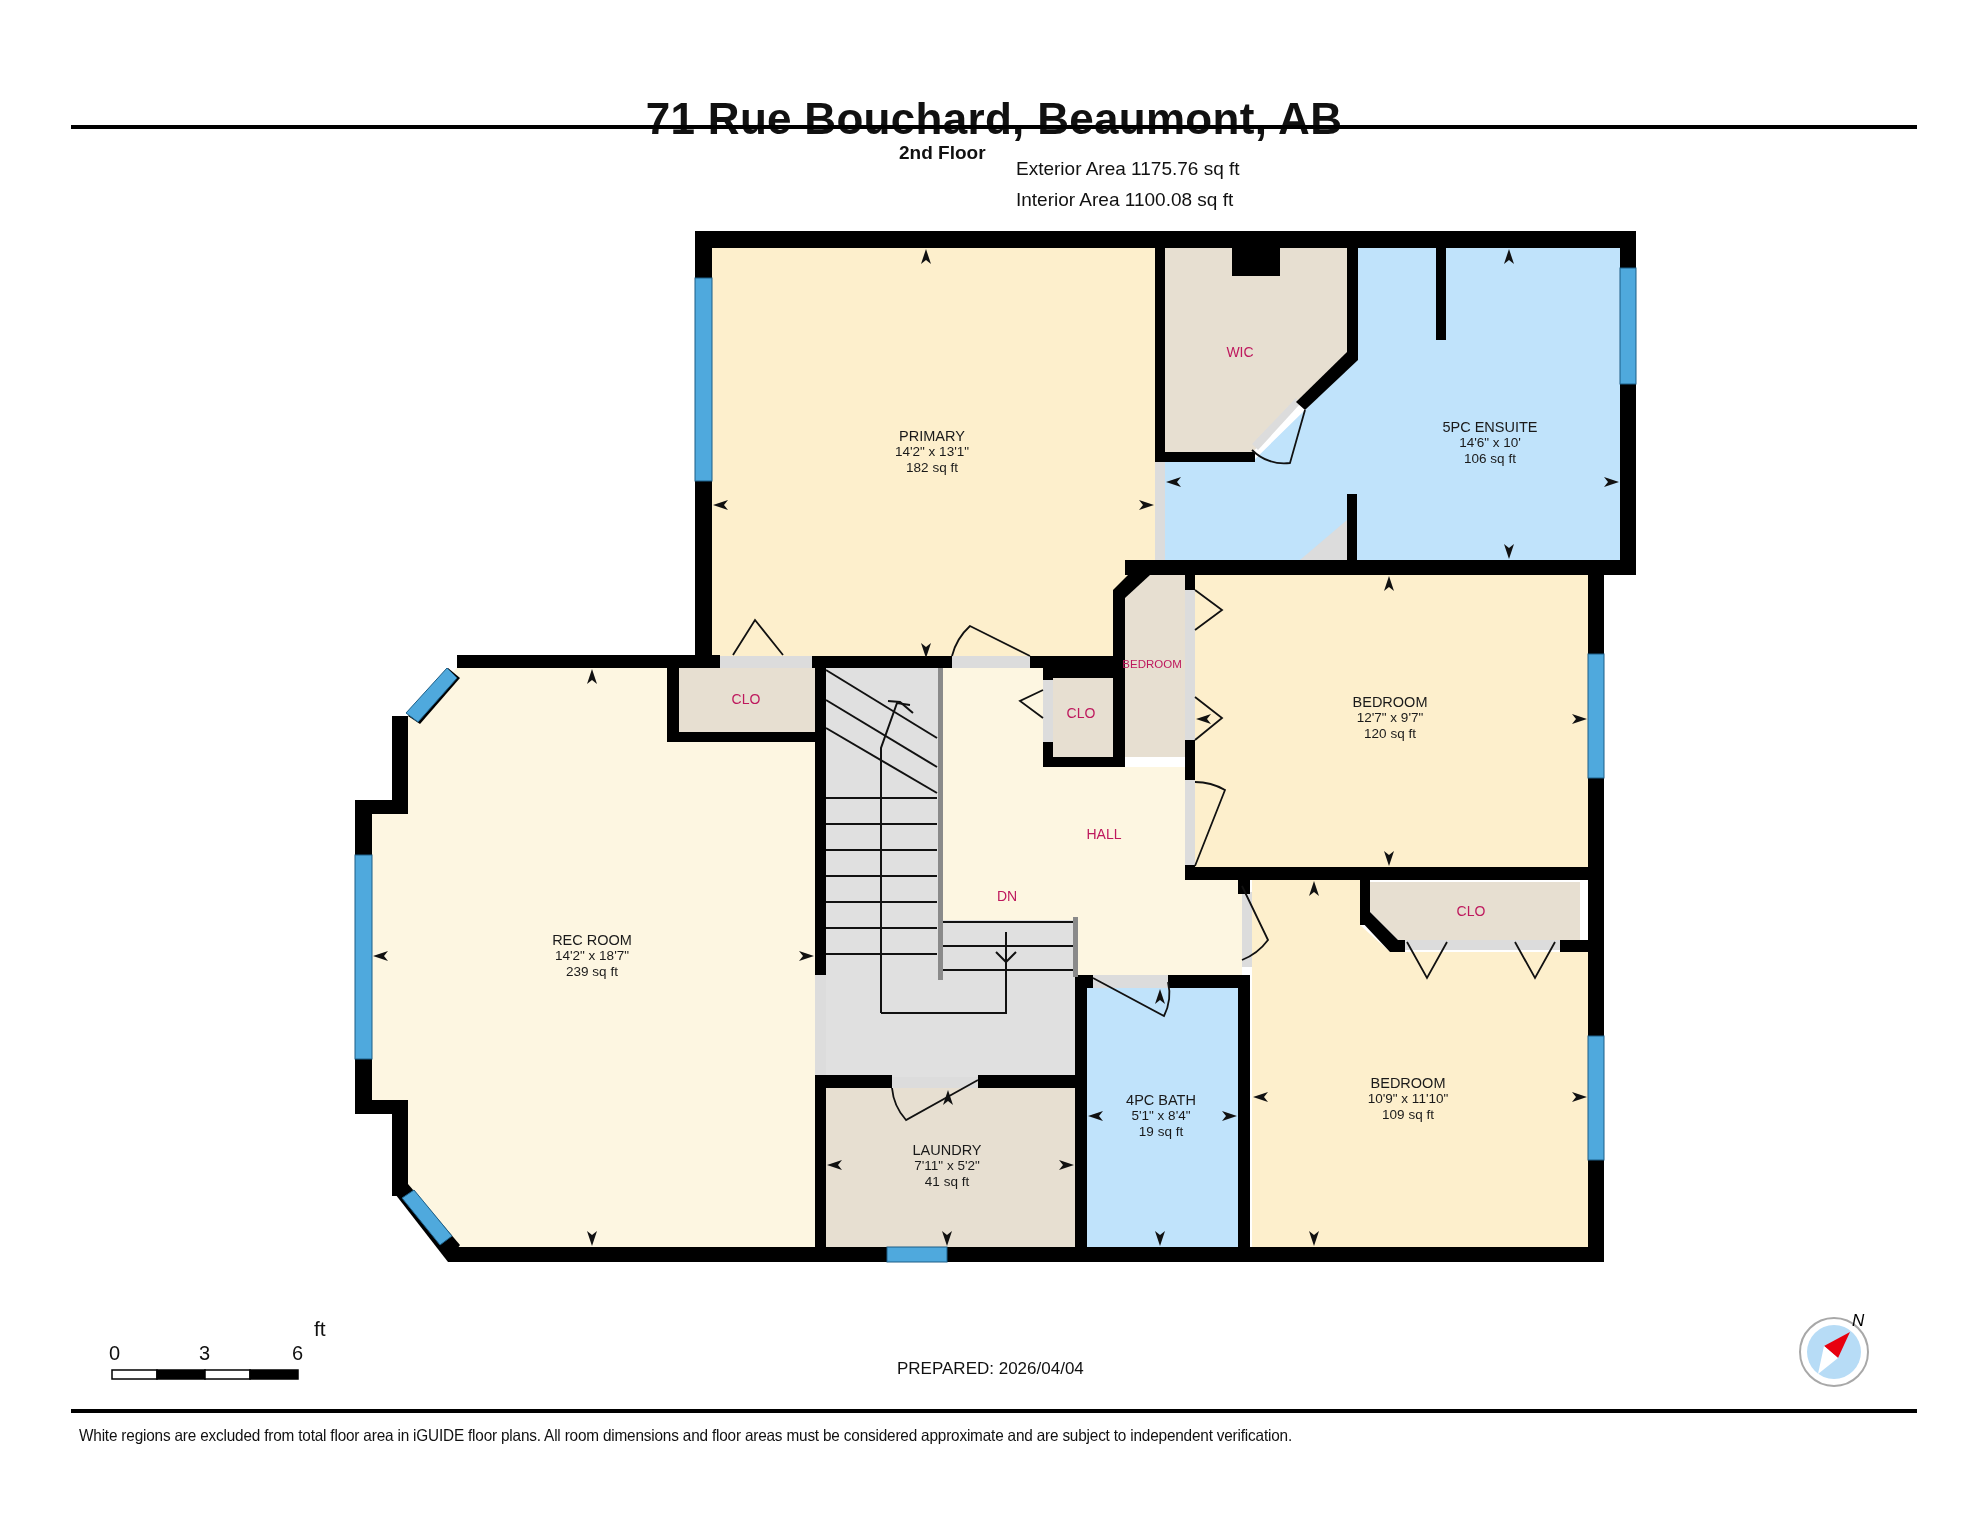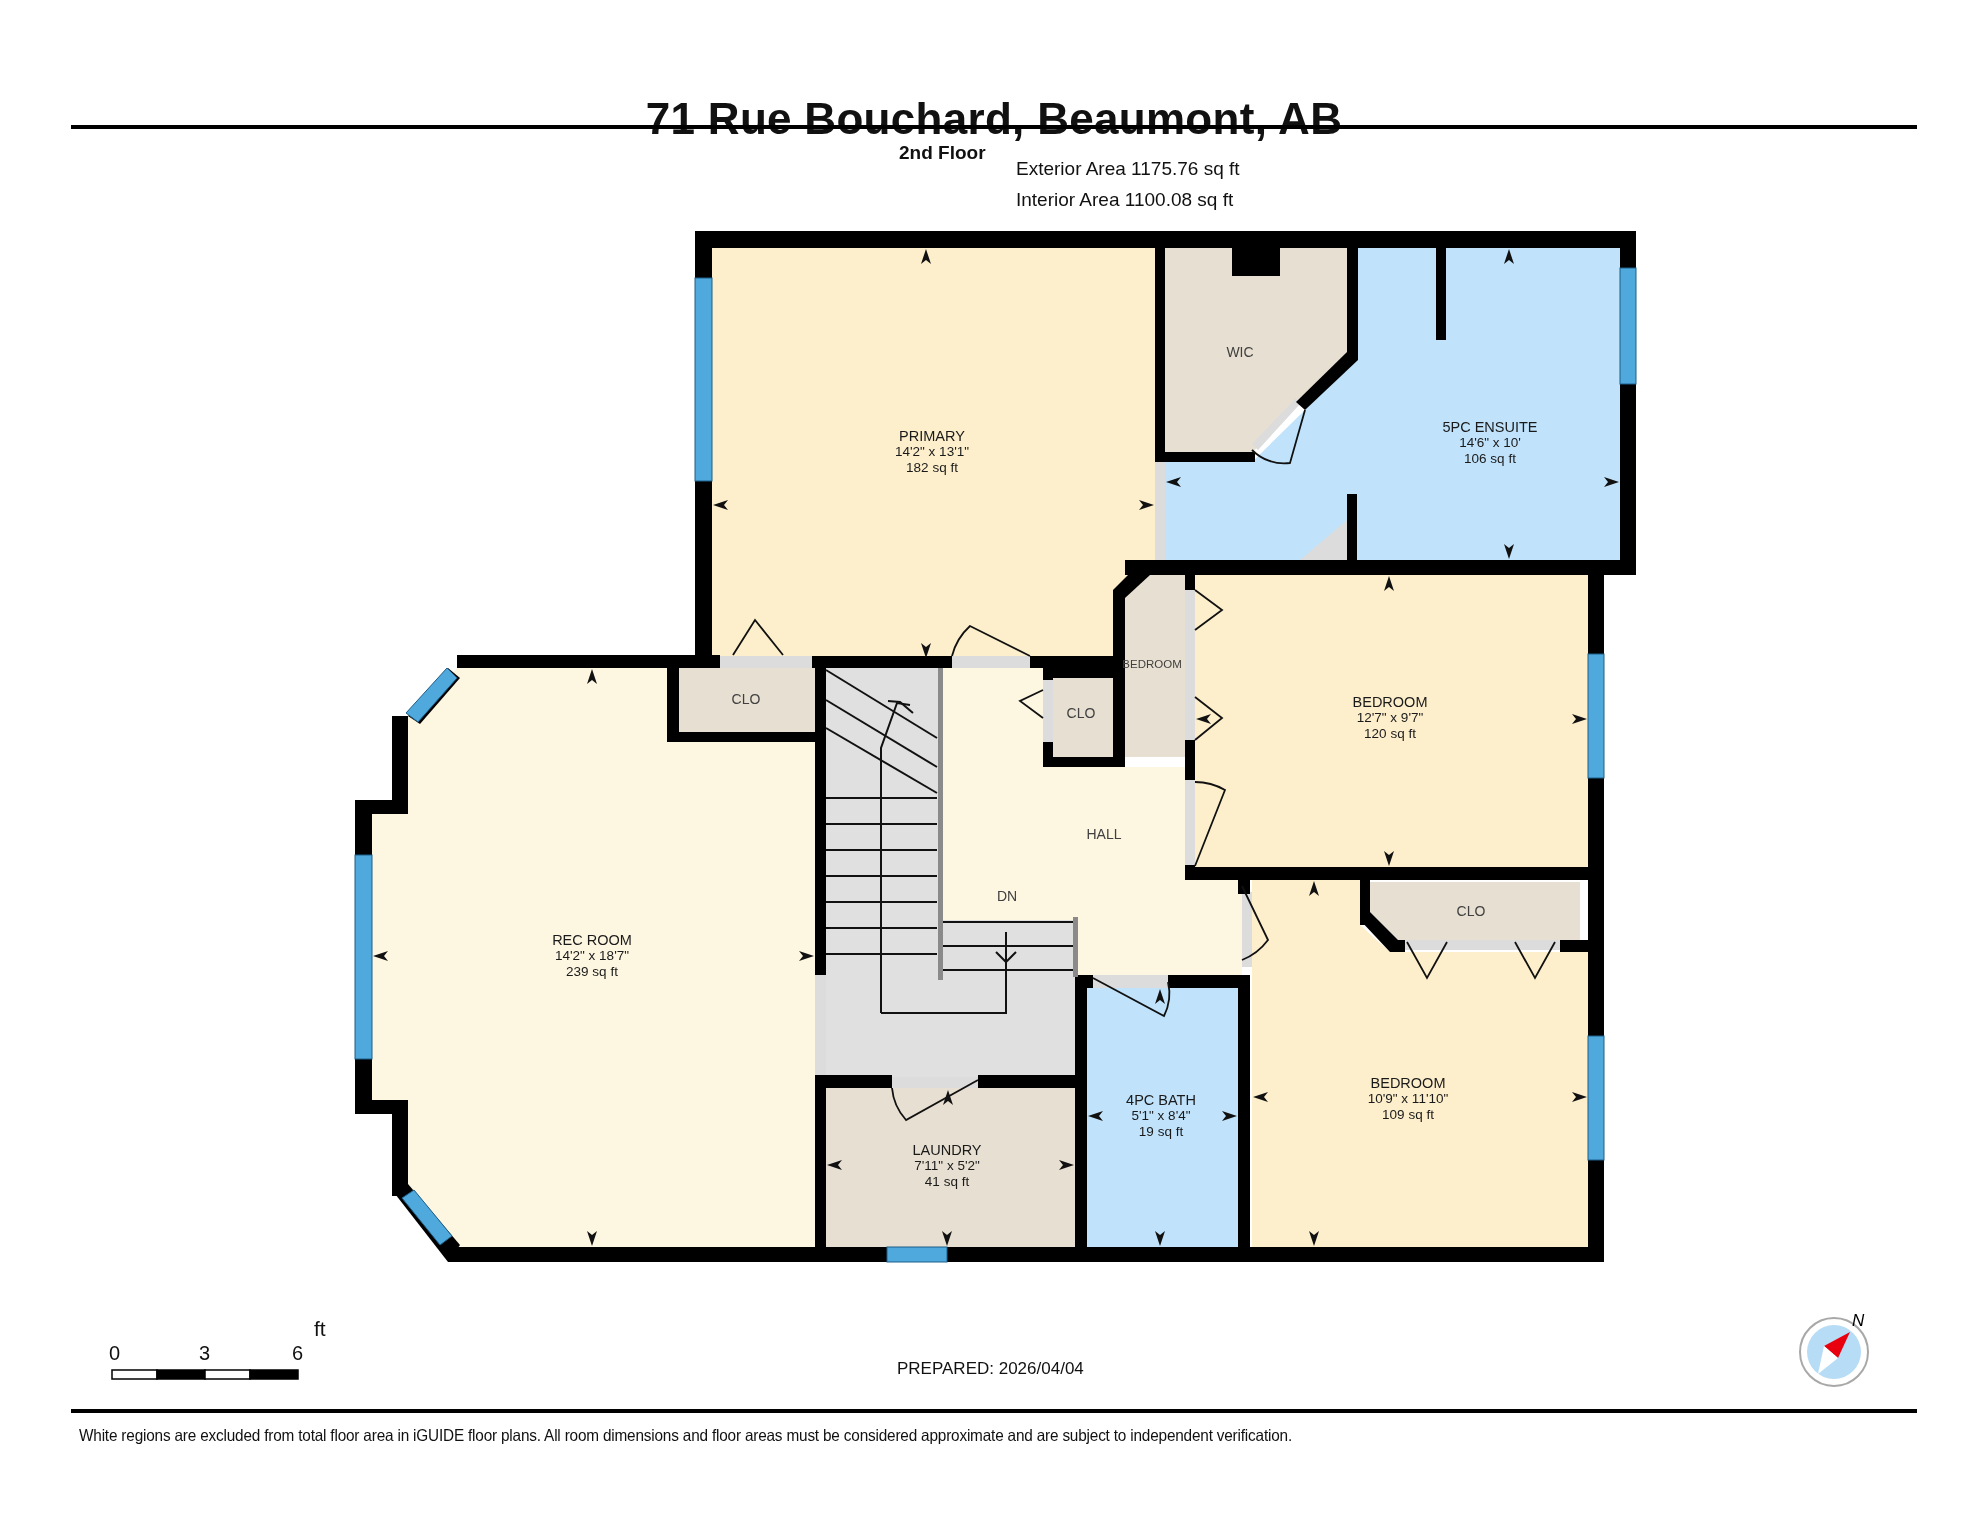--- a/index.html
+++ b/index.html
@@ -4,21 +4,21 @@
 <style>
   html, body { margin:0; padding:0; background:#ffffff; }
   body { width:1988px; height:1536px; position:relative; overflow:hidden; font-family:"Liberation Sans", sans-serif; color:#111; }
   .title { position:absolute; left:0; width:1988px; top:66px; text-align:center; font-size:44px; font-weight:bold; letter-spacing:0.3px;margin-top:28px; }
   .rule { position:absolute; left:71px; width:1846px; height:4px; background:#000; }
   .floor-label { position:absolute; left:899px; top:142px; font-size:19px; font-weight:bold; }
   .area-line { position:absolute; left:1016px; font-size:19px;margin-top:16px; }
   svg.plan { position:absolute; left:0; top:0; }
   .room-text { position:absolute; text-align:center; font-size:13.5px; line-height:16px; color:#1a1a1a; transform:translateX(-50%); white-space:nowrap; }
   .room-text .nm { font-size:14.5px; }
-  .small-lbl { position:absolute; font-size:14px; transform:translate(-50%,-50%); color:#404040; }
+  .small-lbl { position:absolute; font-size:14px; transform:translate(-50%,-50%); color:#be185d; }
   .scale-nums { position:absolute; top:1342px; font-size:20px; }
   .scale-ft { position:absolute; left:314px; top:1317px; font-size:21px; }
   .prepared { position:absolute; left:897px; top:1359px; font-size:17px; }
   .disclaimer { position:absolute; left:79px; top:1426px; font-size:16.5px; transform:scaleX(0.93); transform-origin:left; letter-spacing:-0.2px; }
   .compass { position:absolute; left:1796px; top:1308px; }
 </style>
 </head>
 <body>
 
 <div class="title">71 Rue Bouchard, Beaumont, AB</div>

